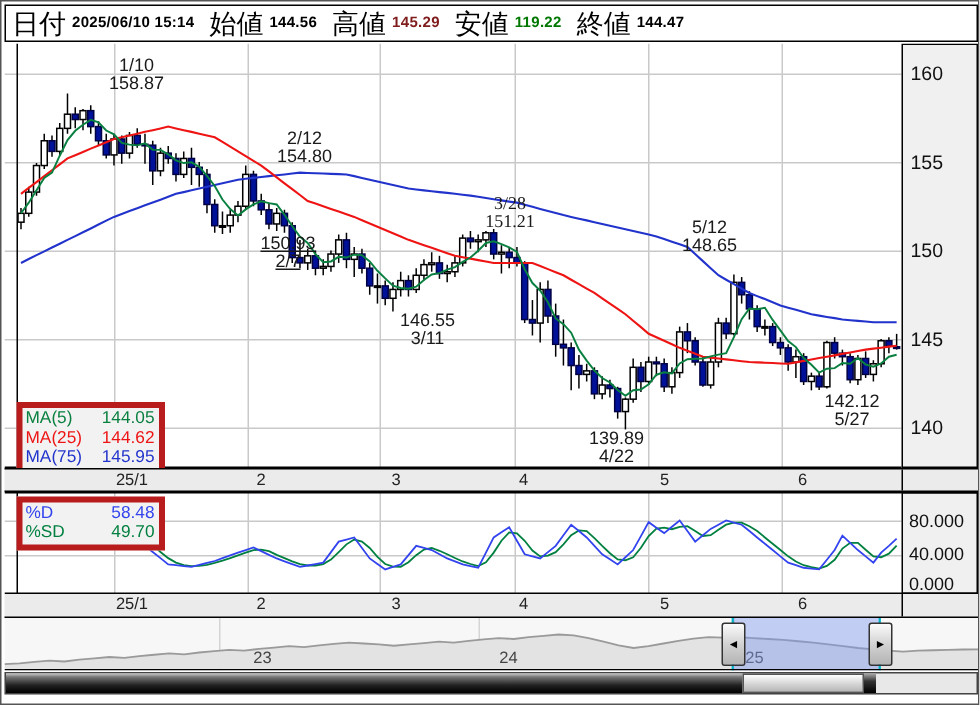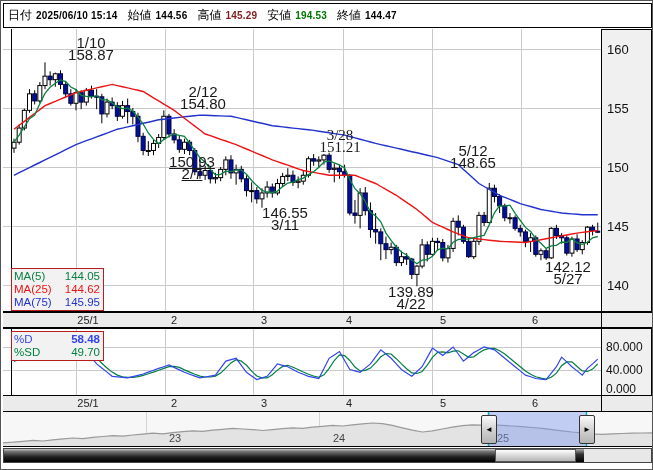--- a/index.html
+++ b/index.html
@@ -1,35 +1,35 @@
 <!DOCTYPE html>
 <html><head>
 <meta charset="utf-8">
 <style>
   html,body{margin:0;padding:0;background:#fff;font-family:"Liberation Sans",sans-serif;}
   #frame{position:relative;width:653px;height:470px;background:#fff;overflow:hidden;border:1px solid #555;box-sizing:border-box;}
   .panel{position:absolute;box-sizing:border-box;}
   
   #header{left:2px;top:2px;width:649px;height:25px;border:1px solid #000;background:#fff;
           display:flex;align-items:center;gap:10px;padding-left:4px;white-space:nowrap;}
-  #header .lbl{font-size:12px;color:#000;}
+  #header .lbl{font-size:18px;color:#000;}
   #header .val{font-size:10px;font-weight:bold;color:#000;letter-spacing:0.2px;}
   #header .val.red{color:#7f1d1d;}
   #header .val.green{color:#007800;}
   #header .grp{display:flex;align-items:center;gap:4px;}
   
   #main-chart{left:2px;top:28px;width:649px;height:283px;}
   #strip1{left:2px;top:311px;width:649px;height:16px;background:#ebebeb;border-top:1px solid #000;border-bottom:1px solid #000;}
   #stoch{left:2px;top:327px;width:649px;height:68px;}
   #strip2{left:2px;top:395px;width:649px;height:16px;background:#ebebeb;border-top:0;border-bottom:1px solid #000;}
   #nav{left:2px;top:411px;width:649px;height:35px;}
   #scroll{left:2px;top:447px;width:649px;height:15px;border:1px solid #444;background:#e8e8e8;}
   .xlab{position:absolute;top:1px;transform:translateX(-50%);font-size:11px;color:#222;}
-  .anno{position:absolute;transform:translateX(-50%);text-align:center;font-size:15px;line-height:12px;color:#1a1a1a;pointer-events:none;}
-  .legend{position:absolute;background:#f2f2f2;border:1px solid #b91c1c;padding:1px 3px 1px 2px;font-size:11.5px;line-height:13px;}
+  .anno{position:absolute;transform:translateX(-50%);text-align:center;font-size:12px;line-height:12px;color:#1a1a1a;pointer-events:none;}
+  .legend{position:absolute;background:#f2f2f2;border:4px solid #b91c1c;padding:1px 3px 1px 2px;font-size:11.5px;line-height:13px;}
   .legend .row{display:flex;justify-content:space-between;gap:8px;min-width:86px;}
   
   .navbtn{position:absolute;width:14px;height:27px;border:1px solid #333;border-radius:2px;
           background:linear-gradient(180deg,#fbfbfb,#d2d2d2 50%,#b4b4b4);
           display:flex;align-items:center;justify-content:center;font-size:8px;color:#000;cursor:pointer;}
   
   #sb-fill{position:absolute;left:0;top:0;height:13px;width:491px;background:linear-gradient(180deg,#c8c8c8 0%,#777 18%,#222 60%,#000 100%);}
   #sb-thumb{position:absolute;left:491px;top:0;height:13px;width:81px;border:1px solid #555;box-sizing:border-box;
             background:linear-gradient(180deg,#ffffff,#dcdcdc 45%,#b6b6b6);}
   #sb-nub{position:absolute;left:572px;top:0;height:13px;width:8px;background:linear-gradient(180deg,#aaa,#333 40%,#000);}
@@ -47,21 +47,21 @@
     <span class="grp">
       <span class="lbl">始値</span>
       <span class="val">144.56</span>
     </span>
     <span class="grp">
       <span class="lbl">高値</span>
       <span class="val red">145.29</span>
     </span>
     <span class="grp">
       <span class="lbl">安値</span>
-      <span class="val green">194.53</span>
+      <span class="val green">119.22</span>
     </span>
     <span class="grp">
       <span class="lbl">終値</span>
       <span class="val">144.47</span>
     </span>
   </div>
 
   <div id="main-chart" class="panel">
     <svg id="main-svg" width="649" height="283">
         <rect x="0" y="0" width="649" height="283" fill="#ffffff"></rect>
@@ -399,21 +399,21 @@
         <text x="603" y="65" font-size="12" font-family="Liberation Sans, sans-serif" fill="#111">0.000</text>
         <line x1="8.5" y1="0" x2="8.5" y2="68" stroke="#000000"></line>
         <line x1="0" y1="0.5" x2="649" y2="0.5" stroke="#000000"></line>
         <line x1="0" y1="67.5" x2="649" y2="67.5" stroke="#000000"></line>
         <polyline points="11,33.1 16.166,32.0 21.332,29.9 26.498,26.7 31.664,24.3 36.83,22.8 41.996,22.0 47.162000000000006,21.9 52.328,22.4 57.494,23.5 62.660000000000004,23.6 67.82600000000001,22.8 72.992,20.9 78.158,20.4 83.32400000000001,21.3 88.49000000000001,24.8 93.656,29.7 98.822,35.2 103.988,40.0 109.15400000000001,44.1 114.32000000000001,47.1 119.486,48.8 124.65200000000002,49.4 129.818,49.3 134.984,48.6 140.15,47.3 145.316,45.8 150.482,44.1 155.64800000000002,42.3 160.81400000000002,40.4 165.98000000000002,38.7 171.14600000000002,38.4 176.312,39.4 181.478,41.9 186.644,44.1 191.81,46.2 196.976,48.1 202.14200000000002,49.0 207.30800000000002,49.0 212.47400000000002,48.1 217.64000000000001,45.1 222.806,40.1 227.972,34.9 233.138,31.7 238.30400000000003,33.1 243.47000000000003,37.3 248.63600000000002,43.2 253.80200000000002,48.0 258.968,49.8 264.134,49.9 269.3,46.8 274.466,42.1 279.632,38.4 284.798,37.3 289.964,39.2 295.13,41.5 300.29600000000005,44.0 305.46200000000005,46.3 310.62800000000004,48.0 315.79400000000004,49.4 320.96000000000004,46.8 326.12600000000003,40.4 331.29200000000003,32.5 336.458,26.9 341.624,27.6 346.79,32.5 351.956,39.0 357.122,42.9 362.288,42.4 367.454,40.1 372.62,34.9 377.786,28.8 382.952,25.6 388.11800000000005,26.0 393.28400000000005,30.7 398.45000000000005,35.9 403.61600000000004,40.8 408.78200000000004,44.9 413.94800000000004,45.5 419.11400000000003,43.5 424.28000000000003,37.2 429.446,29.4 434.612,24.4 439.778,23.8 444.944,24.8 450.11,23.2 455.276,22.8 460.442,26.0 465.60800000000006,29.3 470.77400000000006,28.8 475.94000000000005,25.1 481.10600000000005,21.8 486.27200000000005,20.4 491.43800000000005,20.4 496.60400000000004,22.8 501.77000000000004,26.0 506.93600000000004,30.3 512.1020000000001,34.5 517.268,38.7 522.434,42.9 527.6,46.3 532.7660000000001,48.8 537.932,50.1 543.0980000000001,51.1 548.264,49.3 553.4300000000001,45.2 558.596,37.7 563.7620000000001,33.9 568.928,33.9 574.094,38.5 579.26,42.9 584.426,43.5 589.5920000000001,41.1 594.758,35.8 " fill="none" stroke="#008040" stroke-width="1.2"></polyline>
         <polyline points="11,33.1 16.166,29.9 21.332,26.7 26.498,23.5 31.664,22.8 36.83,22.0 41.996,21.3 47.162000000000006,22.4 52.328,23.5 57.494,24.6 62.660000000000004,22.8 67.82600000000001,20.9 72.992,19.0 78.158,21.3 83.32400000000001,23.5 88.49000000000001,29.7 93.656,35.9 98.822,40.0 103.988,44.1 109.15400000000001,48.3 114.32000000000001,48.8 119.486,49.4 124.65200000000002,49.9 129.818,48.6 134.984,47.3 140.15,46.0 145.316,44.1 150.482,42.3 155.64800000000002,40.4 160.81400000000002,38.7 165.98000000000002,37.0 171.14600000000002,39.4 176.312,41.9 181.478,44.3 186.644,46.2 191.81,48.1 196.976,49.9 202.14200000000002,49.0 207.30800000000002,48.1 212.47400000000002,47.1 217.64000000000001,40.1 222.806,33.1 227.972,31.7 233.138,30.3 238.30400000000003,37.3 243.47000000000003,44.3 248.63600000000002,48.0 253.80200000000002,51.6 258.968,49.9 264.134,48.3 269.3,42.1 274.466,35.9 279.632,37.3 284.798,38.7 289.964,41.5 295.13,44.3 300.29600000000005,46.3 305.46200000000005,48.3 310.62800000000004,49.4 315.79400000000004,50.5 320.96000000000004,40.4 326.12600000000003,30.3 331.29200000000003,26.9 336.458,23.5 341.624,32.5 346.79,41.5 351.956,42.9 357.122,44.3 362.288,40.1 367.454,35.9 372.62,28.8 377.786,21.8 382.952,26.0 388.11800000000005,30.3 393.28400000000005,35.9 398.45000000000005,41.5 403.61600000000004,44.9 408.78200000000004,48.3 413.94800000000004,43.5 419.11400000000003,38.7 424.28000000000003,29.4 429.446,20.1 434.612,23.8 439.778,27.4 444.944,23.2 450.11,19.0 455.276,26.0 460.442,33.1 465.60800000000006,28.8 470.77400000000006,24.6 475.94000000000005,21.8 481.10600000000005,19.0 486.27200000000005,20.4 491.43800000000005,21.8 496.60400000000004,26.0 501.77000000000004,30.3 506.93600000000004,34.5 512.1020000000001,38.7 517.268,42.9 522.434,47.1 527.6,48.8 532.7660000000001,50.5 537.932,51.1 543.0980000000001,51.6 548.264,45.2 553.4300000000001,38.7 558.596,29.1 563.7620000000001,33.9 568.928,38.7 574.094,42.9 579.26,47.1 584.426,40.4 589.5920000000001,35.9 594.758,31.1 " fill="none" stroke="#3344ee" stroke-width="1.2"></polyline>
       </svg>
     <div class="legend" style="left:8px;top:3px;">
       <div class="row">
         <span id="dl" style="color: rgb(51, 68, 238);">%D</span>
-        <span id="dv" style="color: rgb(51, 68, 238); font-weight: bold;">58.48</span>
+        <span id="dv" style="color: rgb(51, 68, 238);">58.48</span>
       </div>
       <div class="row">
         <span id="sdl" style="color: rgb(0, 128, 64);">%SD</span>
         <span id="sdv" style="color: rgb(0, 128, 64);">49.70</span>
       </div>
     </div>
   </div>
 
   <div id="strip2" class="panel">
       <div class="xlab" style="left: 85px;">25/1</div>

